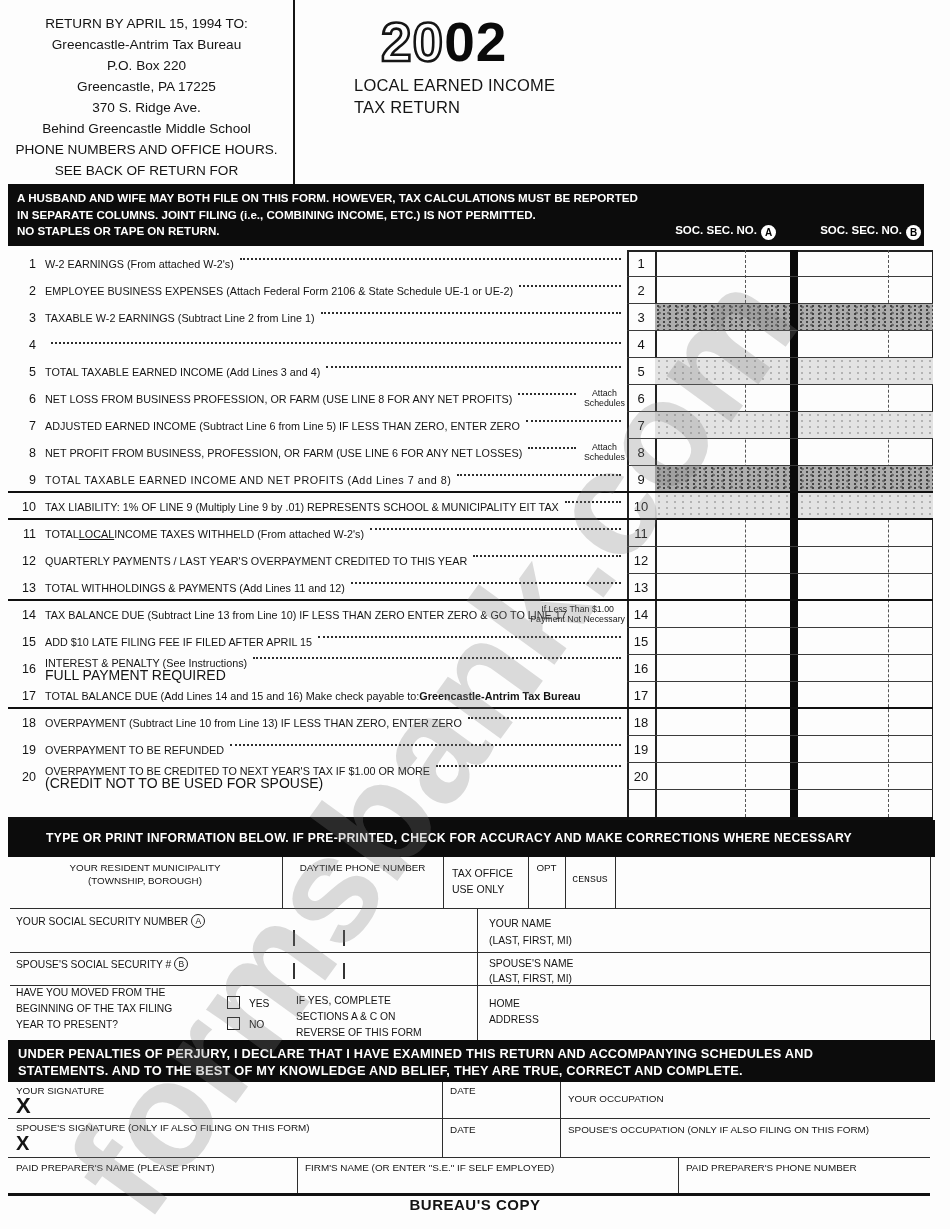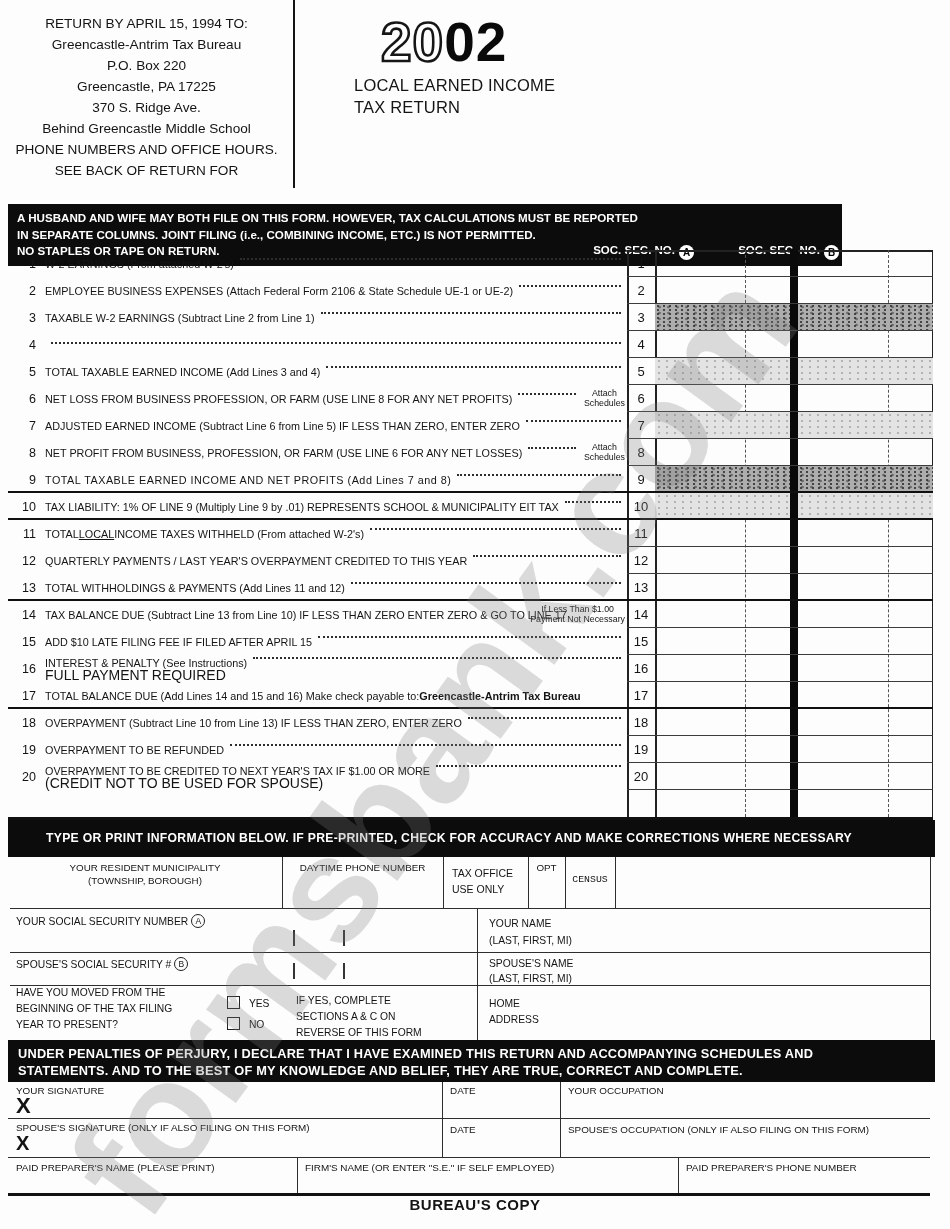--- a/index.html
+++ b/index.html
@@ -11,21 +11,21 @@
   .addr-block{position:absolute;left:0;top:13px;width:293px;text-align:center;
               font-size:13.6px;line-height:21px;}
   .hdr-divider{position:absolute;left:293px;top:0;width:2px;height:188px;background:#141414;}
   .year{position:absolute;left:381px;top:10px;font-size:55px;font-weight:bold;letter-spacing:1px;}
   .year-outline{color:#fff;-webkit-text-stroke:2.6px #161616;}
   .year-solid{color:#0a0a0a;}
   .form-title{position:absolute;left:354px;top:74px;font-size:16.5px;line-height:22px;letter-spacing:.2px;}
 
   
   .banner{background:#0c0c0c;color:#fff;font-weight:bold;box-sizing:border-box;}
-  .notice-banner{left:8px;top:204px;width:834px;height:62px;font-size:11.6px;line-height:16.5px;
+  .notice-banner{left:8px;top:184px;width:916px;height:62px;font-size:11.6px;line-height:16.5px;
                  padding:6px 0 0 9px;}
   .ssn-head{position:absolute;bottom:6px;font-size:11.5px;white-space:nowrap;}
   .badge{display:inline-block;width:15px;height:15px;border-radius:50%;background:#fff;color:#000;
          text-align:center;line-height:15px;font-size:10px;font-weight:bold;vertical-align:-2px;margin-left:4px;}
   .info-banner{left:8px;top:820px;width:927px;height:37px;font-size:12.2px;line-height:37px;
                padding-left:38px;letter-spacing:.3px;white-space:nowrap;}
   .perjury-banner{left:8px;top:1040px;width:927px;height:42px;font-size:12.8px;line-height:17px;
                   padding:5px 0 0 10px;letter-spacing:.2px;}
 
   
@@ -625,21 +625,21 @@
     <div class="ivline" style="left:670px;top:75px;height:36px;"></div>
 
     <div class="abs" style="left:0;top:0;width:434px;height:36px;">
       <div style="padding:3px 0 0 8px;">YOUR SIGNATURE</div>
       <div class="xmark" style="padding-left:8px;">X</div>
     </div>
     <div class="abs" style="left:434px;top:0;width:118px;height:36px;">
       <div style="padding:3px 0 0 8px;">DATE</div>
     </div>
     <div class="abs" style="left:552px;top:0;width:370px;height:36px;">
-      <div style="padding:3px 0 0 8px;">YOUR OCCUPATION</div>
+      <div style="padding:11px 0 0 8px;">YOUR OCCUPATION</div>
     </div>
 
     <div class="abs" style="left:0;top:36px;width:434px;height:39px;">
       <div style="padding:4px 0 0 8px;">SPOUSE'S SIGNATURE (ONLY IF ALSO FILING ON THIS FORM)</div>
       <div class="xmark" style="padding-left:8px;font-size:20px;">X</div>
     </div>
     <div class="abs" style="left:434px;top:36px;width:118px;height:39px;">
       <div style="padding:6px 0 0 8px;">DATE</div>
     </div>
     <div class="abs" style="left:552px;top:36px;width:370px;height:39px;">

